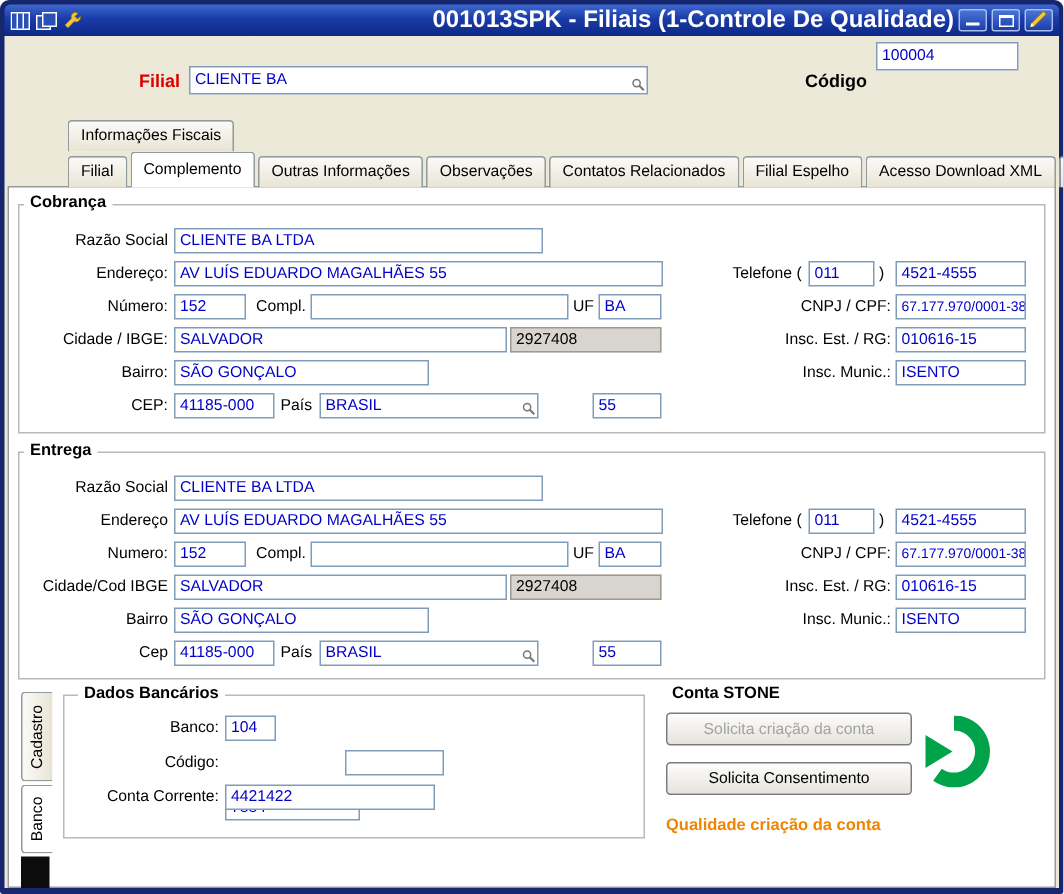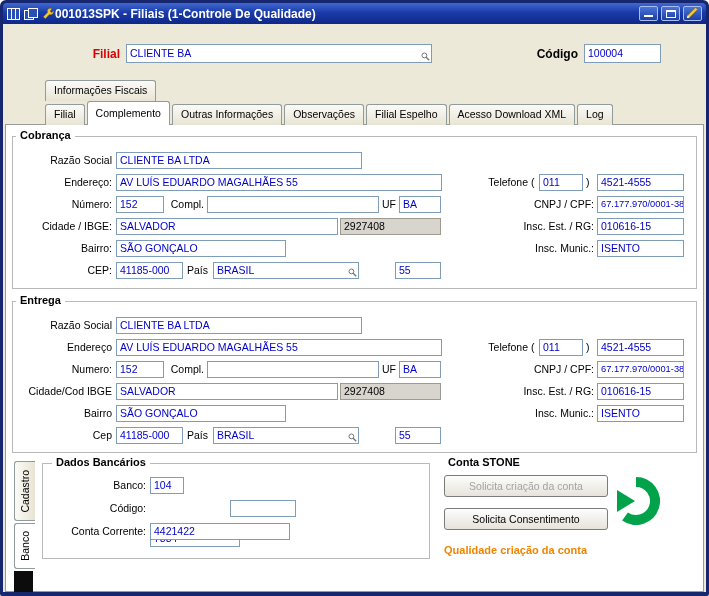--- a/index.html
+++ b/index.html
@@ -3,21 +3,21 @@
 <meta charset="utf-8">
 <style>
   * { margin:0; padding:0; box-sizing:border-box; }
   html,body { width:709px; height:596px; font-family:"Liberation Sans", sans-serif; background:#fff; }
   .window { position:relative; width:709px; height:596px; background:#17276f; border-radius:6px 6px 2px 2px; overflow:hidden; }
   .frame { position:absolute; left:3px; top:24px; right:3px; bottom:4px; background:#ece9d8; }
   .titlebar { position:absolute; left:3px; top:3px; right:3px; height:21px;
               background:linear-gradient(to bottom,#3f69cf,#1a3ba8 45%,#0e2887);
               border-radius:4px 4px 0 0; display:flex; align-items:center; padding:0 4px; }
   .tb-icons { display:flex; align-items:center; gap:4px; }
-  .tb-title { flex:1; text-align:left; color:#fff; font-weight:bold; font-size:12px; white-space:nowrap; overflow:hidden; }
+  .tb-title { flex:1; text-align:right; color:#fff; font-weight:bold; font-size:16px; white-space:nowrap; overflow:hidden; }
   .tb-btns { display:flex; align-items:center; }
   .tbtn { width:19px; height:15px; margin-left:3px; border:1px solid #a8bdf0; border-radius:2px;
           background:linear-gradient(#4a74d8,#1c3fa8); position:relative; }
   .glyph-min { position:absolute; left:4px; bottom:3px; width:9px; height:2px; background:#fff; }
   .glyph-max { position:absolute; left:4px; top:3px; width:10px; height:8px; border:1px solid #fff; border-top-width:2px; }
   .lbl { position:absolute; font-size:10.5px; line-height:13px; color:#000; text-align:right; white-space:nowrap; }
   .fld { position:absolute; height:17px; border:1px solid #7f9db9; background:#fff; color:#0000c8;
          font-size:10.5px; line-height:15px; padding:0 3px; white-space:nowrap; overflow:hidden; }
   .fld.ro { background:#d8d5ce; color:#000; border:1px solid #9d9a90; }
   .fld.fs9 { font-size:9.3px; }
@@ -95,31 +95,32 @@
 
   <div class="lbl" style="left:40px;top:47px;width:80px;font-size:12px;font-weight:bold;color:#dd0000;line-height:15px">Filial</div>
   <div class="fld hdr" style="left:126px;top:44px;width:306px">
     <span>CLIENTE BA</span>
     <span class="lookup"><svg width="9" height="9" viewBox="0 0 9 9">
           <circle cx="3.4" cy="3.4" r="2.4" fill="#fff" stroke="#777"></circle>
           <line x1="5.2" y1="5.2" x2="8.2" y2="8.2" stroke="#777" stroke-width="1.4"></line>
         </svg></span>
   </div>
   <div class="lbl" style="left:520px;top:47px;width:58px;font-size:12px;font-weight:bold;line-height:15px">Código</div>
-  <div class="fld hdr" style="left:584px;top:44px;width:77px">100004</div>
+  <div class="fld hdr" style="left:584px;top:28px;width:95px">100004</div>
 
   <div class="tabrow tabrow-upper">
     <div class="tab">Informações Fiscais</div>
   </div>
 
   <div class="tabrow tabrow-lower">
     <div class="tab">Filial</div>
     <div class="tab active">Complemento</div>
     <div class="tab">Outras Informações</div>
     <div class="tab">Observações</div>
+    <div class="tab">Contatos Relacionados</div>
     <div class="tab">Filial Espelho</div>
     <div class="tab">Acesso Download XML</div>
     <div class="tab">Log</div>
   </div>
 
   <div class="panel"></div>
 
   <div class="group" style="left:12px;top:136px;width:685px;height:153px"></div>
   <div class="gtitle" style="left:16px;top:129px">Cobrança</div>
 

